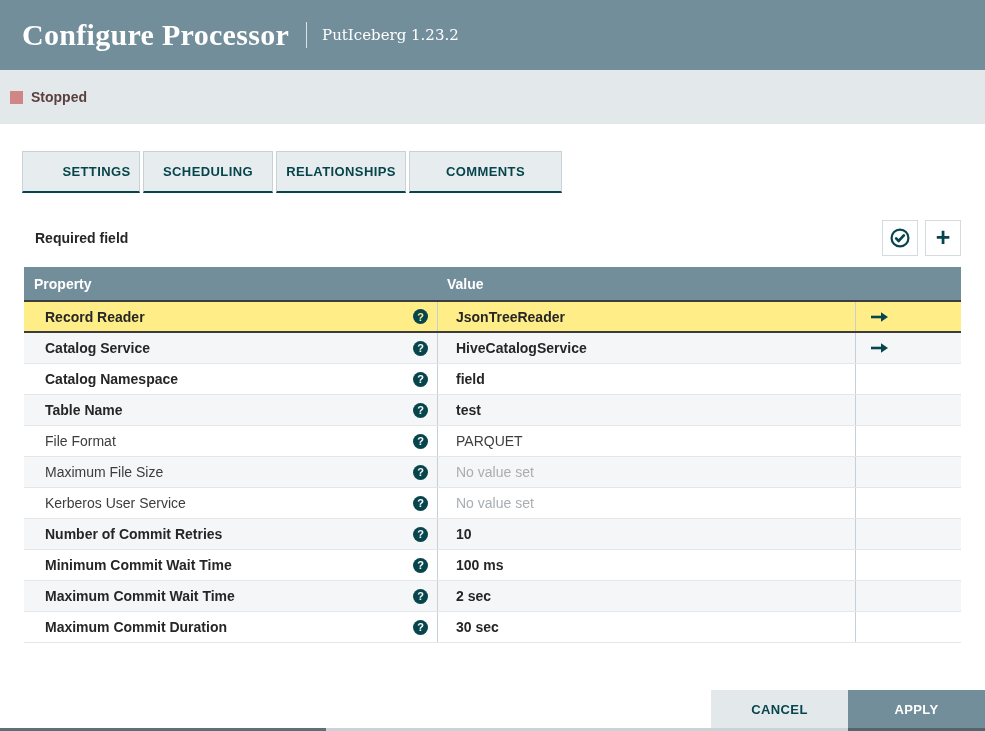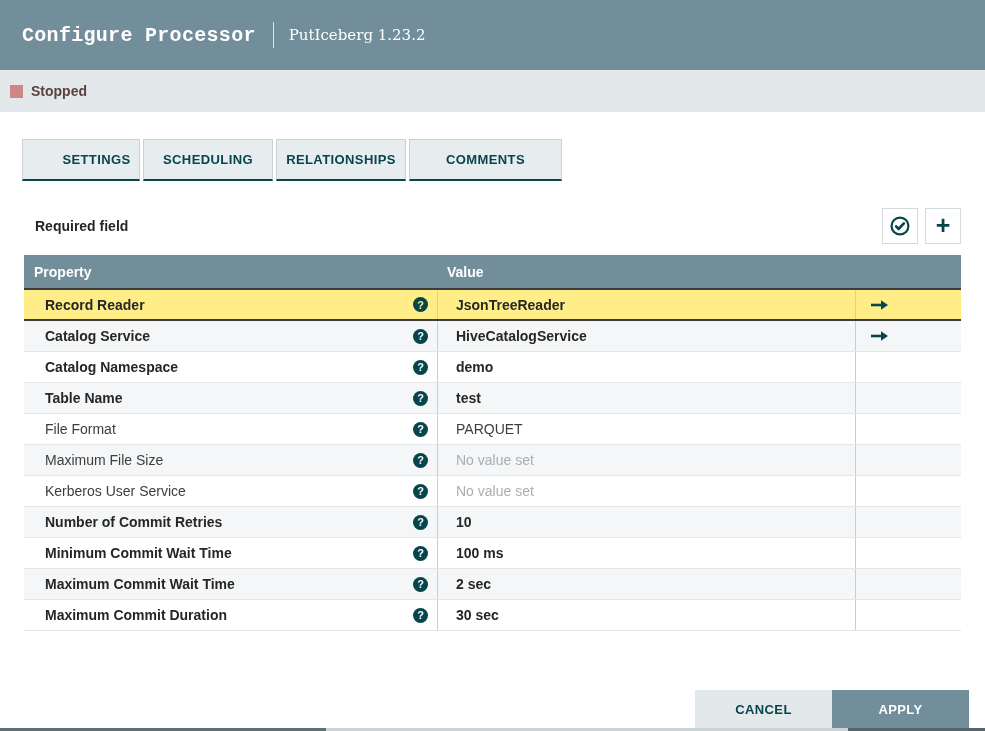--- a/index.html
+++ b/index.html
@@ -4,26 +4,26 @@
 <style>
   * { margin:0; padding:0; box-sizing:border-box; }
   html,body { width:985px; height:731px; }
   body {
     position:relative; overflow:hidden; background:#ffffff;
     font-family:"Liberation Sans", sans-serif; color:#262626;
   }
 
   
   .header { height:70px; background:#728e9b; display:flex; align-items:center; padding-left:22px; }
-  .title { font-family:Liberation Mono, monospace; font-size:20px; font-weight:bold; color:#fff; letter-spacing:.3px; }
+  .title { font-family:Liberation Serif, serif; font-size:30px; font-weight:bold; color:#fff; letter-spacing:.3px; }
   .header-divider { width:1px; height:26px; background:rgba(255,255,255,.75); margin:0 15px 0 17px; }
   .subtitle { font-family:"DejaVu Serif", serif; font-size:15px; color:#fff; }
 
   
-  .statusbar { height:42px; background:#e3e8eb; display:flex; align-items:center; padding-left:10px; }
+  .statusbar { height:54px; background:#e3e8eb; display:flex; align-items:center; padding-left:10px; }
   .status-square { width:13px; height:13px; background:#d18686; margin-right:8px; }
   .status-text { font-size:14px; font-weight:bold; color:#5a4140; }
 
   
   .tabs { display:flex; align-items:flex-start; margin:25px 0 0 22px; height:58px; }
   .tab {
     display:flex; align-items:center; justify-content:center;
     background:#e7ecee; border:1px solid #c8d2d6; border-bottom:2px solid #07454d;
     height:42px; margin:2px 3px 0 0; font-size:13px; font-weight:bold; color:#07454d;
     letter-spacing:.4px; cursor:pointer;
@@ -68,21 +68,21 @@
   .qmark {
     flex:none; width:15px; height:15px; border-radius:50%; background:#07454d;
     color:#fff; font-size:11px; font-weight:bold;
     display:flex; align-items:center; justify-content:center; cursor:default;
   }
   .row.sel .qmark { color:#ffee87; }
   .row.alt .qmark { color:#f4f6f7; }
   .arrow-icon { cursor:pointer; display:flex; align-items:center; }
 
   
-  .footer { position:absolute; right:16px; bottom:3px; display:flex; }
+  .footer { position:absolute; right:0; bottom:3px; display:flex; }
   .btn { width:137px; height:38px; display:flex; align-items:center; justify-content:center;
          font-size:13px; font-weight:bold; letter-spacing:.4px; cursor:pointer; }
   .btn.cancel { background:#e3e8eb; color:#07454d; }
   .btn.apply  { background:#728e9b; color:#ffffff; }
 
   .bottom-line { position:absolute; bottom:0; height:3px; }
   .bl-dark  { left:0; width:326px; background:#5d7076; }
   .bl-light { left:326px; width:522px; background:#ccd3d6; }
   .bl-end   { left:848px; width:137px; background:#55656b; }
 </style>
@@ -172,21 +172,21 @@
         </span>
       </span>
   </div>
 
   <div class="row req">
     <span class="pcell">
         <span class="pname">Catalog Namespace</span>
         <span class="qmark">?</span>
       </span>
     <span class="vcell">
-        <span class="vtext bold">demo</span>
+        <span class="vtext bold">field</span>
       </span>
     <span class="acell"></span>
   </div>
 
   <div class="row alt req">
     <span class="pcell">
         <span class="pname">Table Name</span>
         <span class="qmark">?</span>
       </span>
     <span class="vcell">

